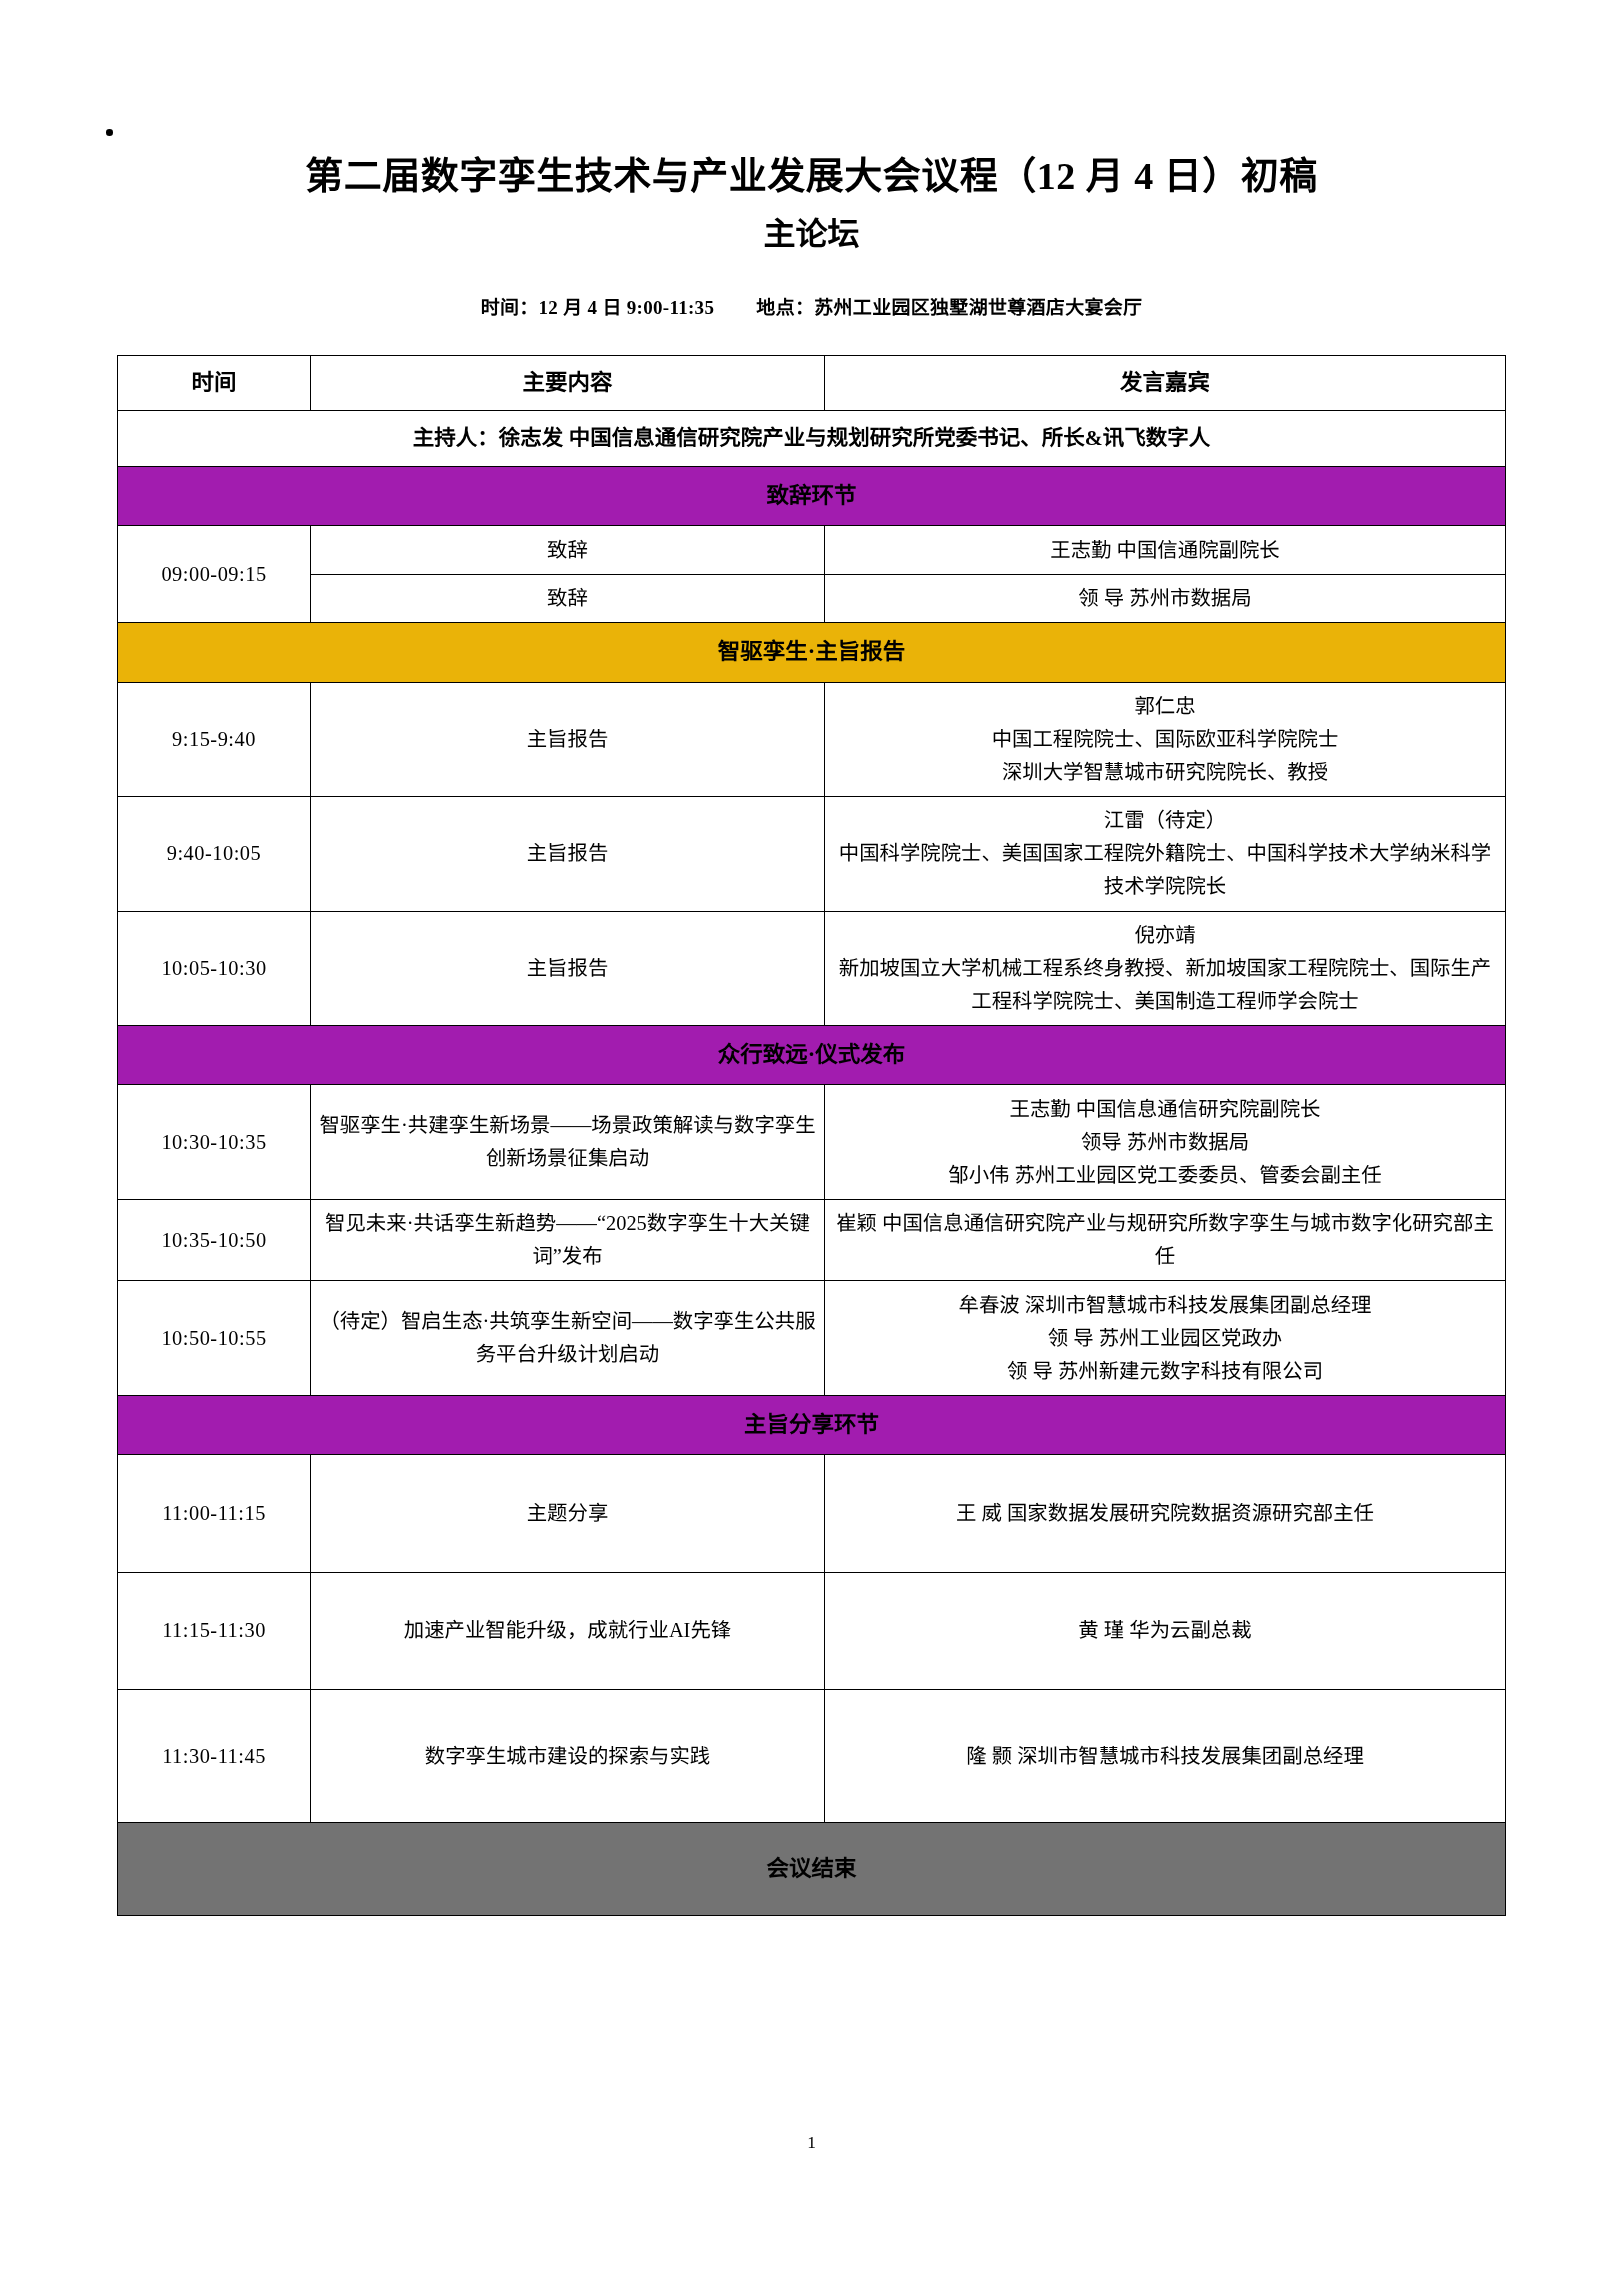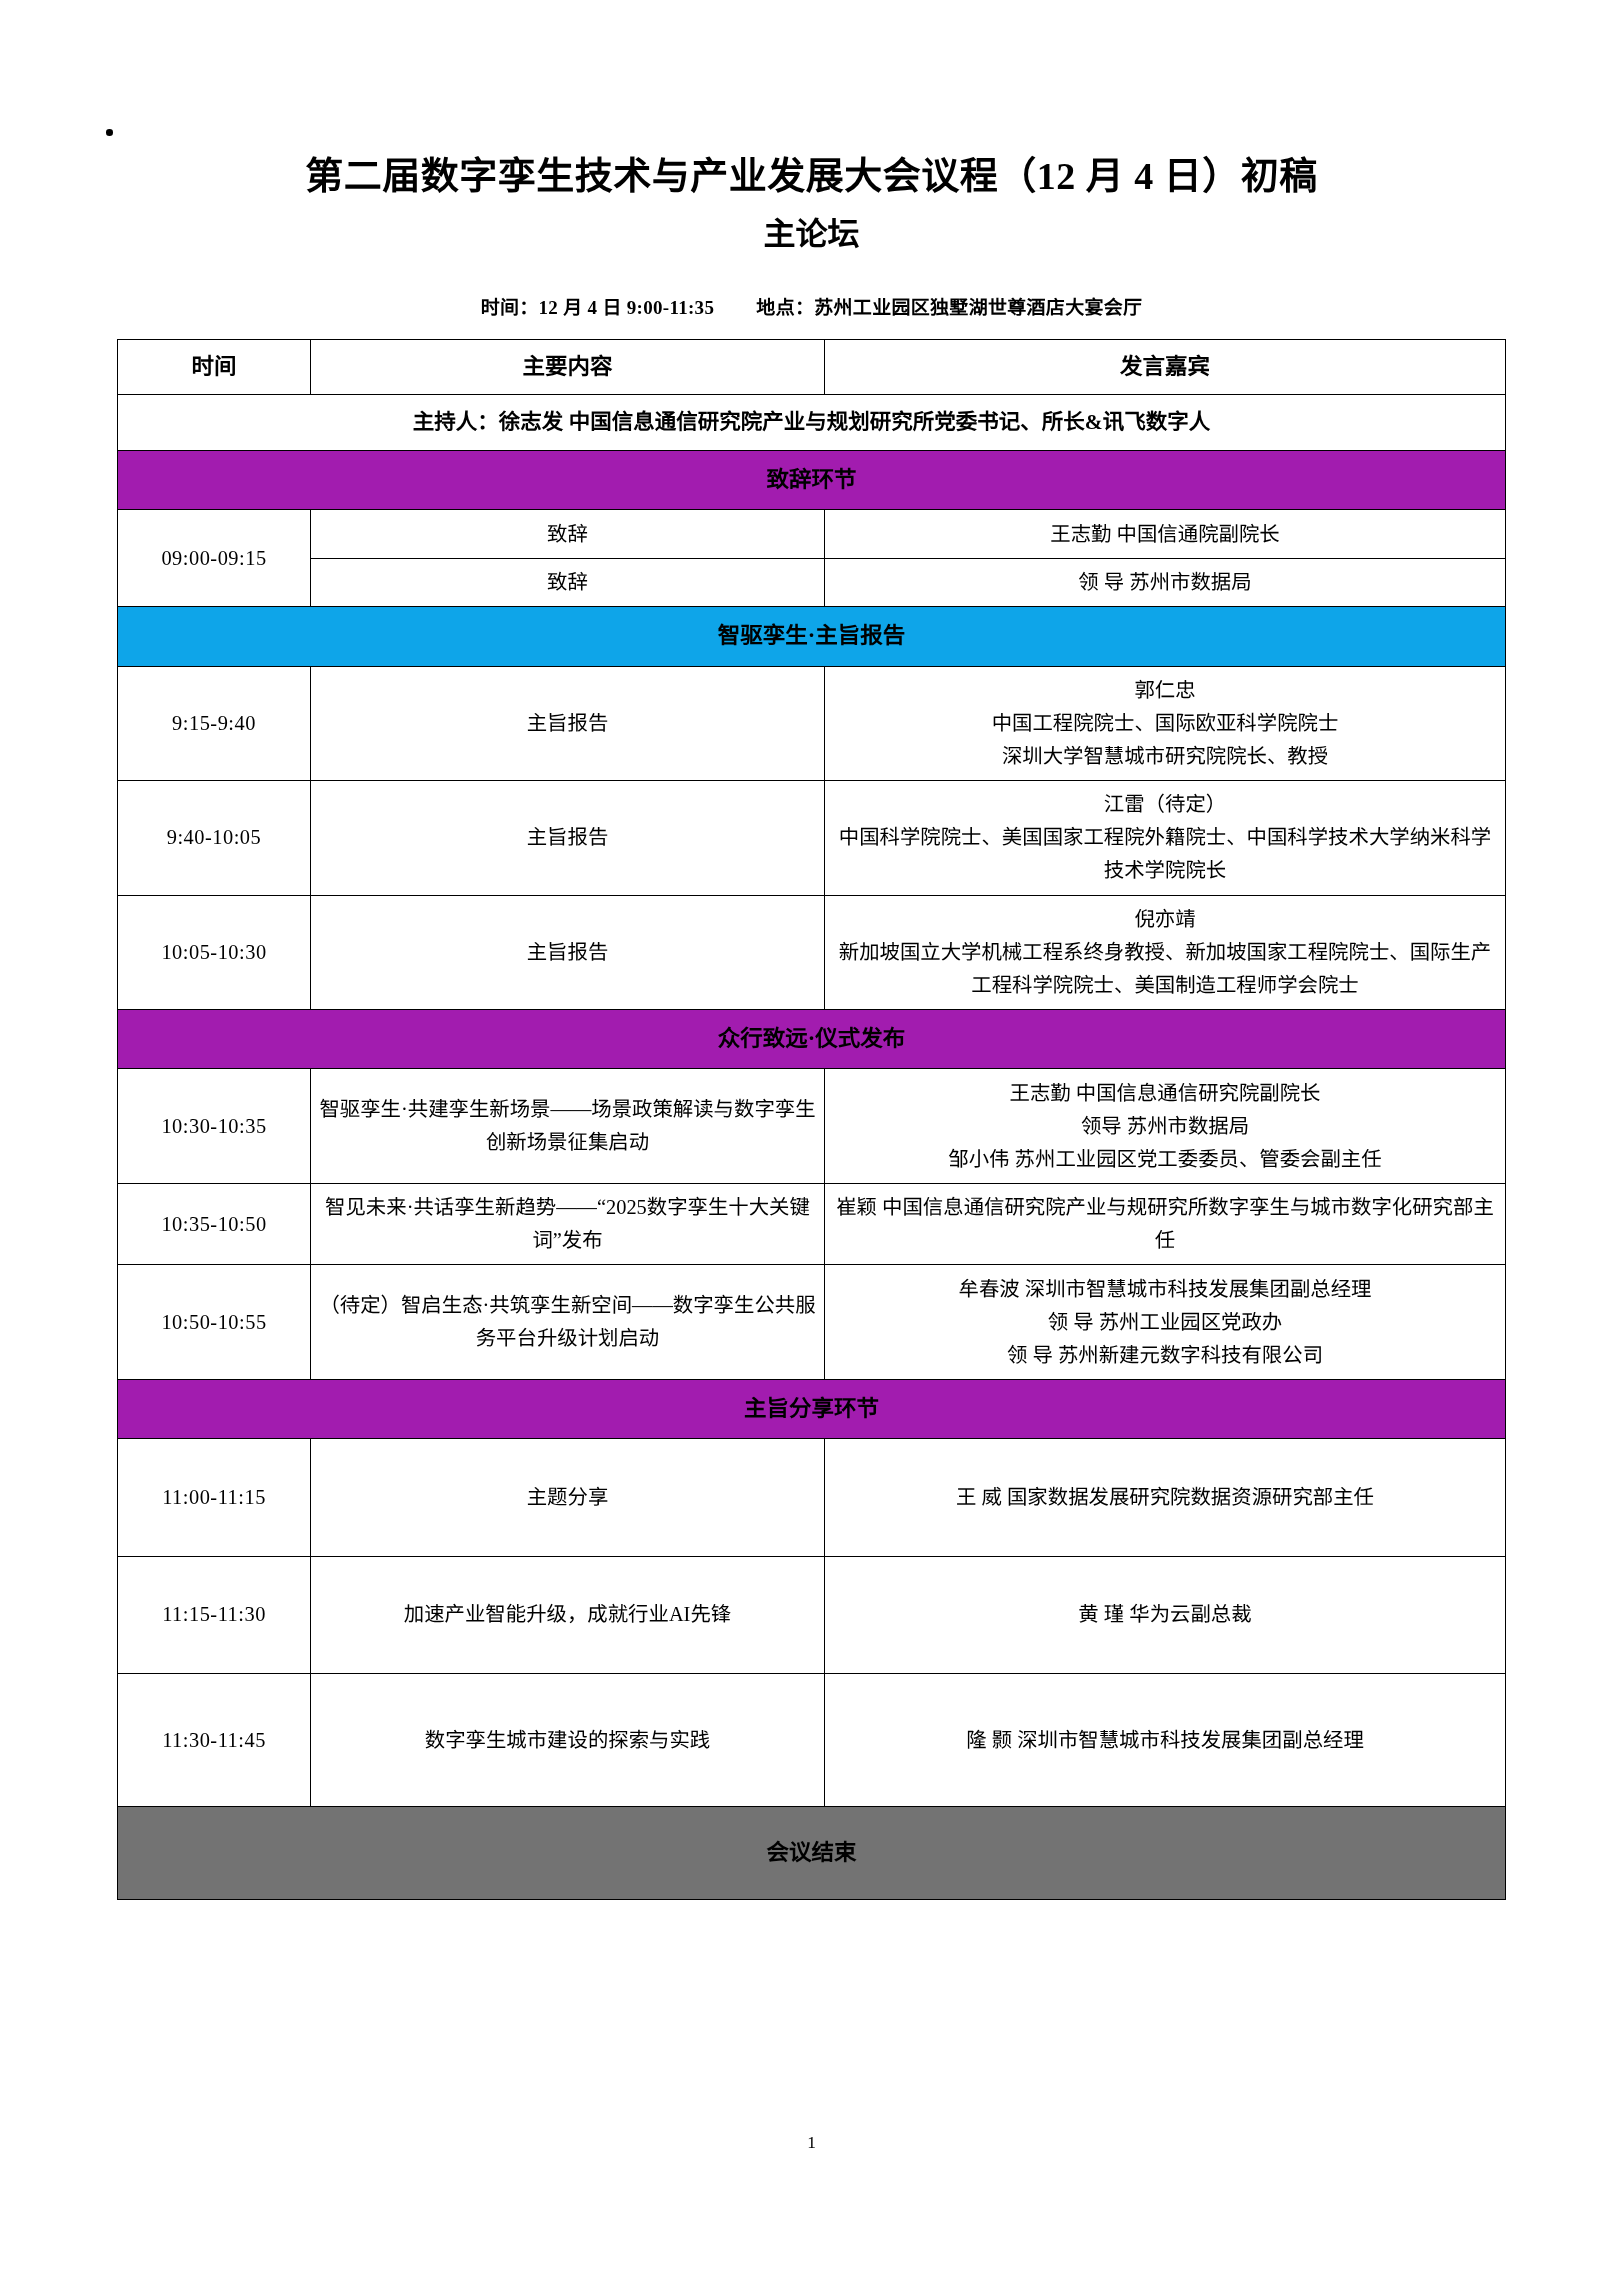--- a/index.html
+++ b/index.html
@@ -67,21 +67,21 @@
   }
   .meta-line .gap {
     display: inline-block;
     width: 32px;
   }
 
   table.agenda {
     border-collapse: collapse;
     table-layout: fixed;
     width: 1389px;
-    margin: 0 auto;
+    margin: 16px auto;
     font-size: 20.4px;
   }
   table.agenda col.c-time  { width: 193px; }
   table.agenda col.c-topic { width: 514px; }
   table.agenda col.c-guest { width: 681px; }
 
   table.agenda td {
     border: 1.5px solid #000000;
     padding: 7.2px 8.2px;
     vertical-align: middle;
@@ -105,21 +105,21 @@
     font-size: 21.5px;
     height: 41px;
   }
   td.section-band {
     background: #a21caf;
     font-weight: bold;
     font-size: 22.5px;
     height: 44px;
   }
   td.section-plain {
-    background: #0ea5e9;
+    background: #eab308;
     font-weight: bold;
     font-size: 22.5px;
     height: 44px;
   }
   td.topic-cell {
     font-size: 20.4px;
   }
   td.guest-cell {
     font-size: 20.4px;
   }

